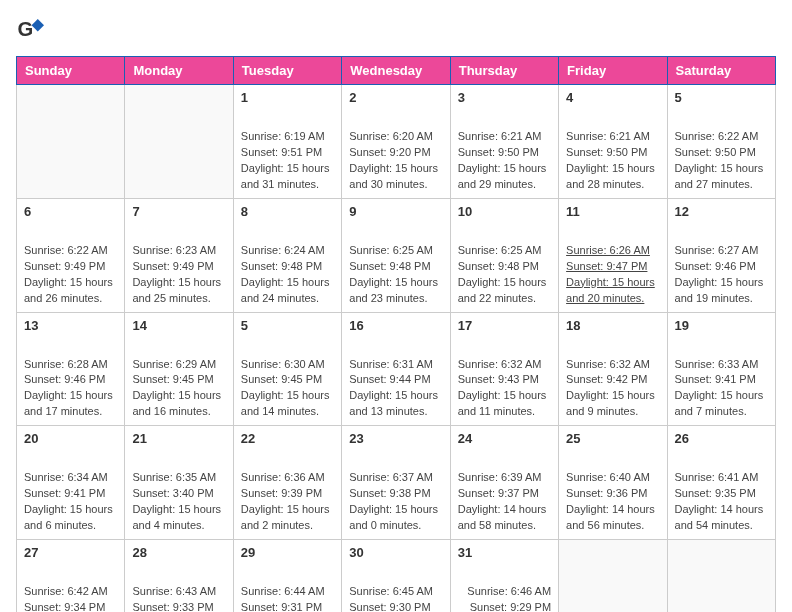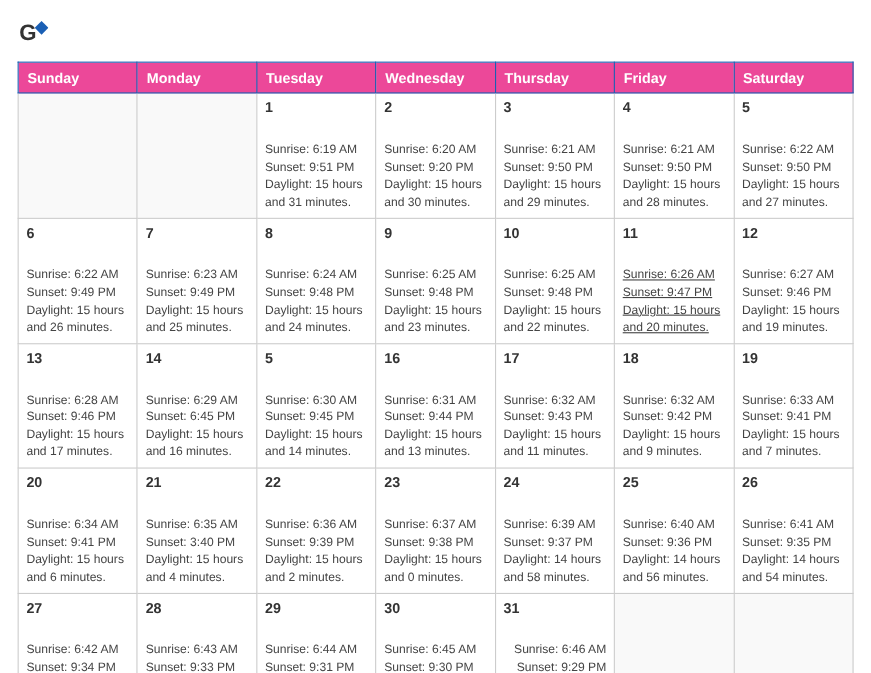--- a/index.html
+++ b/index.html
@@ -213,21 +213,21 @@
         <td>
           <span class="day-number">13</span>
           <div class="day-info" style="white-space: pre-line;">Sunrise: 6:28 AM
 Sunset: 9:46 PM
 Daylight: 15 hours
 and 17 minutes.</div>
         </td>
         <td>
           <span class="day-number">14</span>
           <div class="day-info" style="white-space: pre-line;">Sunrise: 6:29 AM
-Sunset: 6:45 PM
+Sunset: 9:45 PM
 Daylight: 15 hours
 and 16 minutes.</div>
         </td>
         <td>
           <span class="day-number">5</span>
           <div class="day-info" style="white-space: pre-line;">Sunrise: 6:30 AM
 Sunset: 9:45 PM
 Daylight: 15 hours
 and 14 minutes.</div>
         </td>

